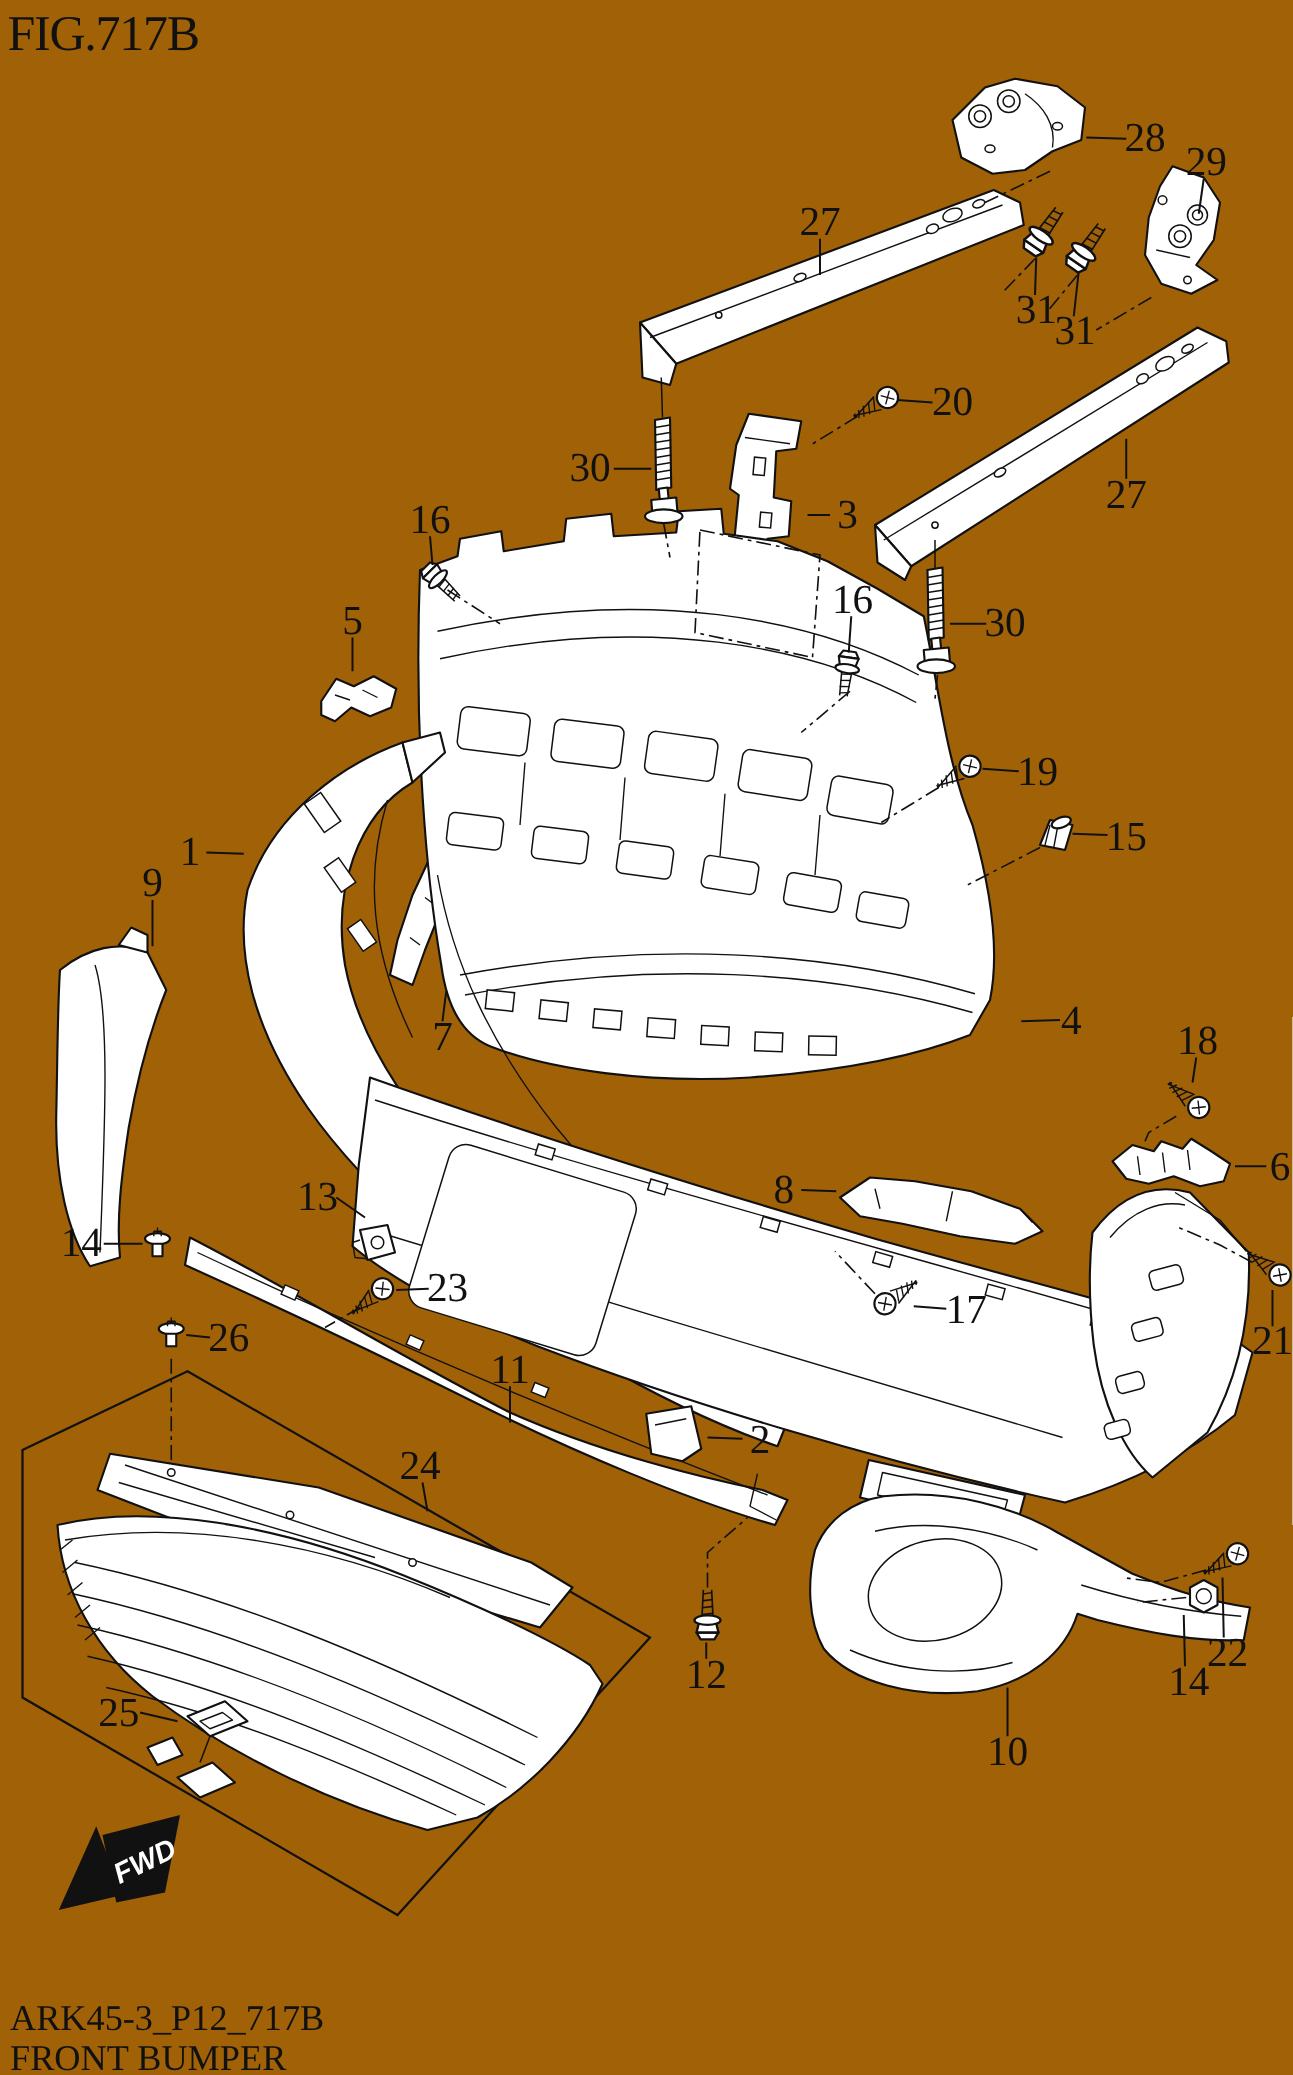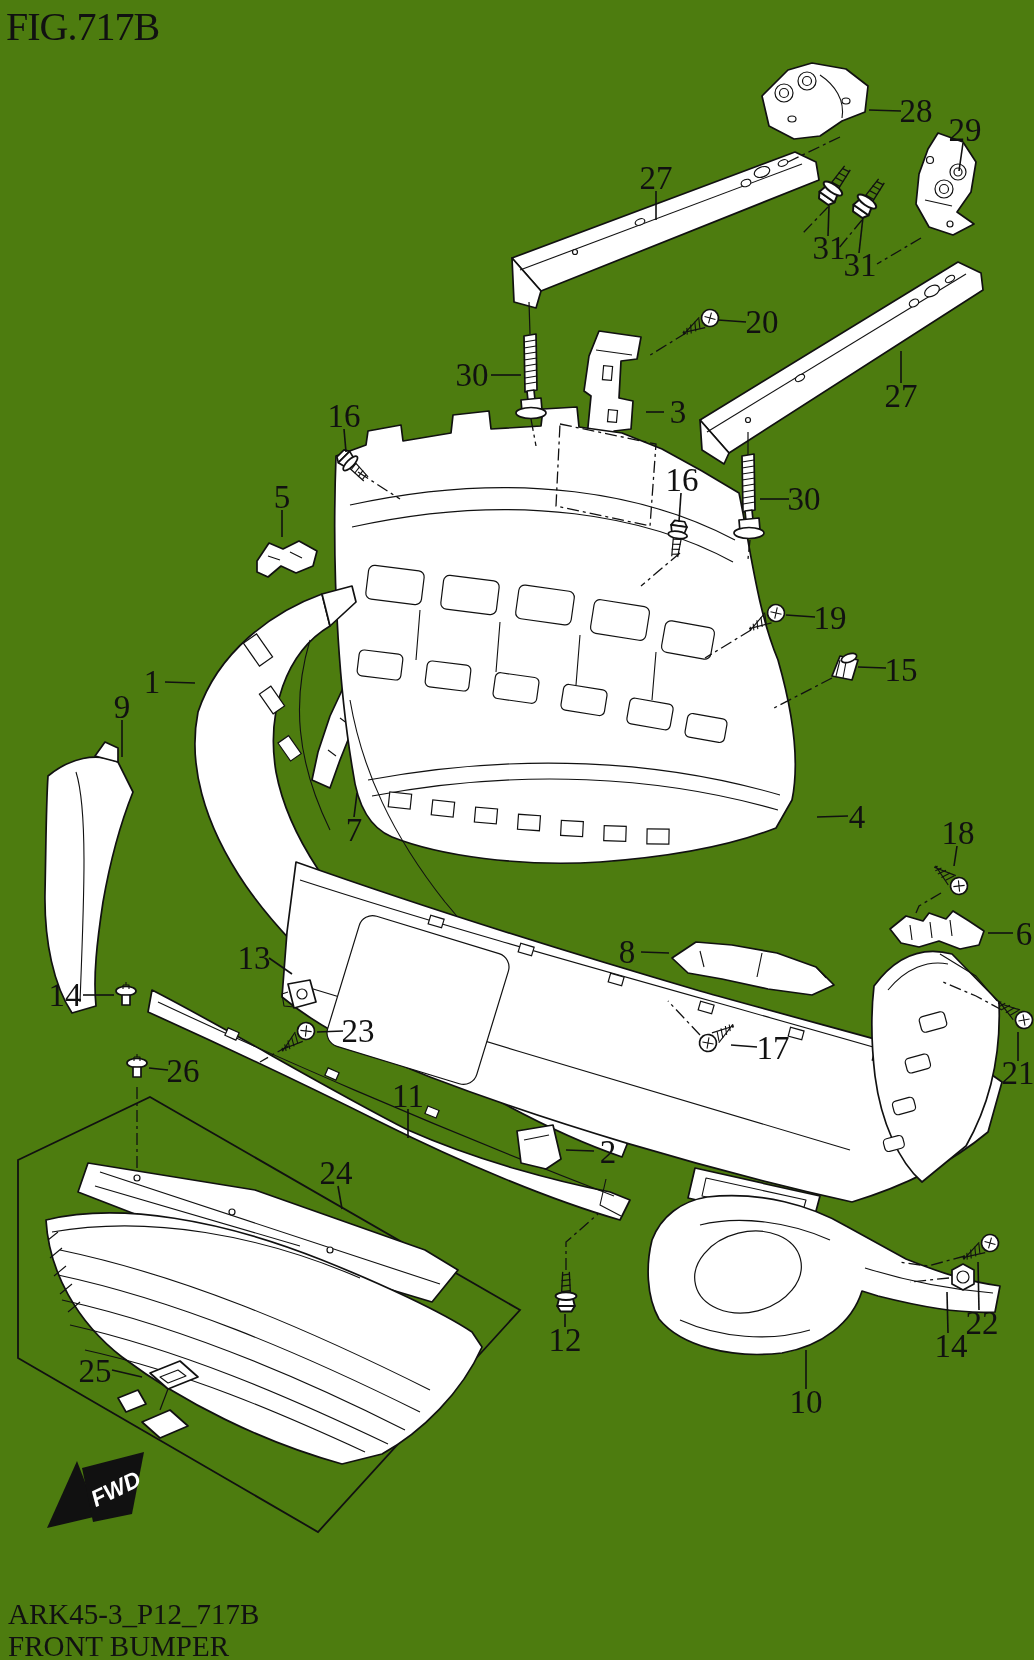--- a/index.html
+++ b/index.html
@@ -1,16 +1,16 @@
 <!DOCTYPE html>
 <html><head>
 <meta charset="utf-8">
 <style>
   html,body{margin:0;padding:0;background:#fff;}
-  .page{position:relative;width:1034px;height:1660px;background:#4d7c0f;overflow:hidden;}
+  .page{position:relative;width:1034px;height:1660px;background:#a16207;overflow:hidden;}
   svg{position:absolute;left:0;top:0;width:100%;height:100%;}
   .fig-title{font:40px "Liberation Serif",serif;letter-spacing:-1px;fill:#111;}
   .footer-text{font:29px "Liberation Serif",serif;fill:#111;}
   .callout{font:33px "Liberation Serif",serif;fill:#111;text-anchor:middle;dominant-baseline:central;}
   .leader{fill:none;stroke:#111;stroke-width:1.6;}
   .part{fill:#fff;stroke:#111;stroke-width:1.7;stroke-linejoin:round;}
   .det{fill:none;stroke:#111;stroke-width:1.1;stroke-linejoin:round;}
   .hole{fill:#fff;stroke:#111;stroke-width:1.2;}
   .dd{fill:none;stroke:#111;stroke-width:1.3;stroke-dasharray:12 4 3 4;}
   .thin{fill:none;stroke:#111;stroke-width:1.2;}

